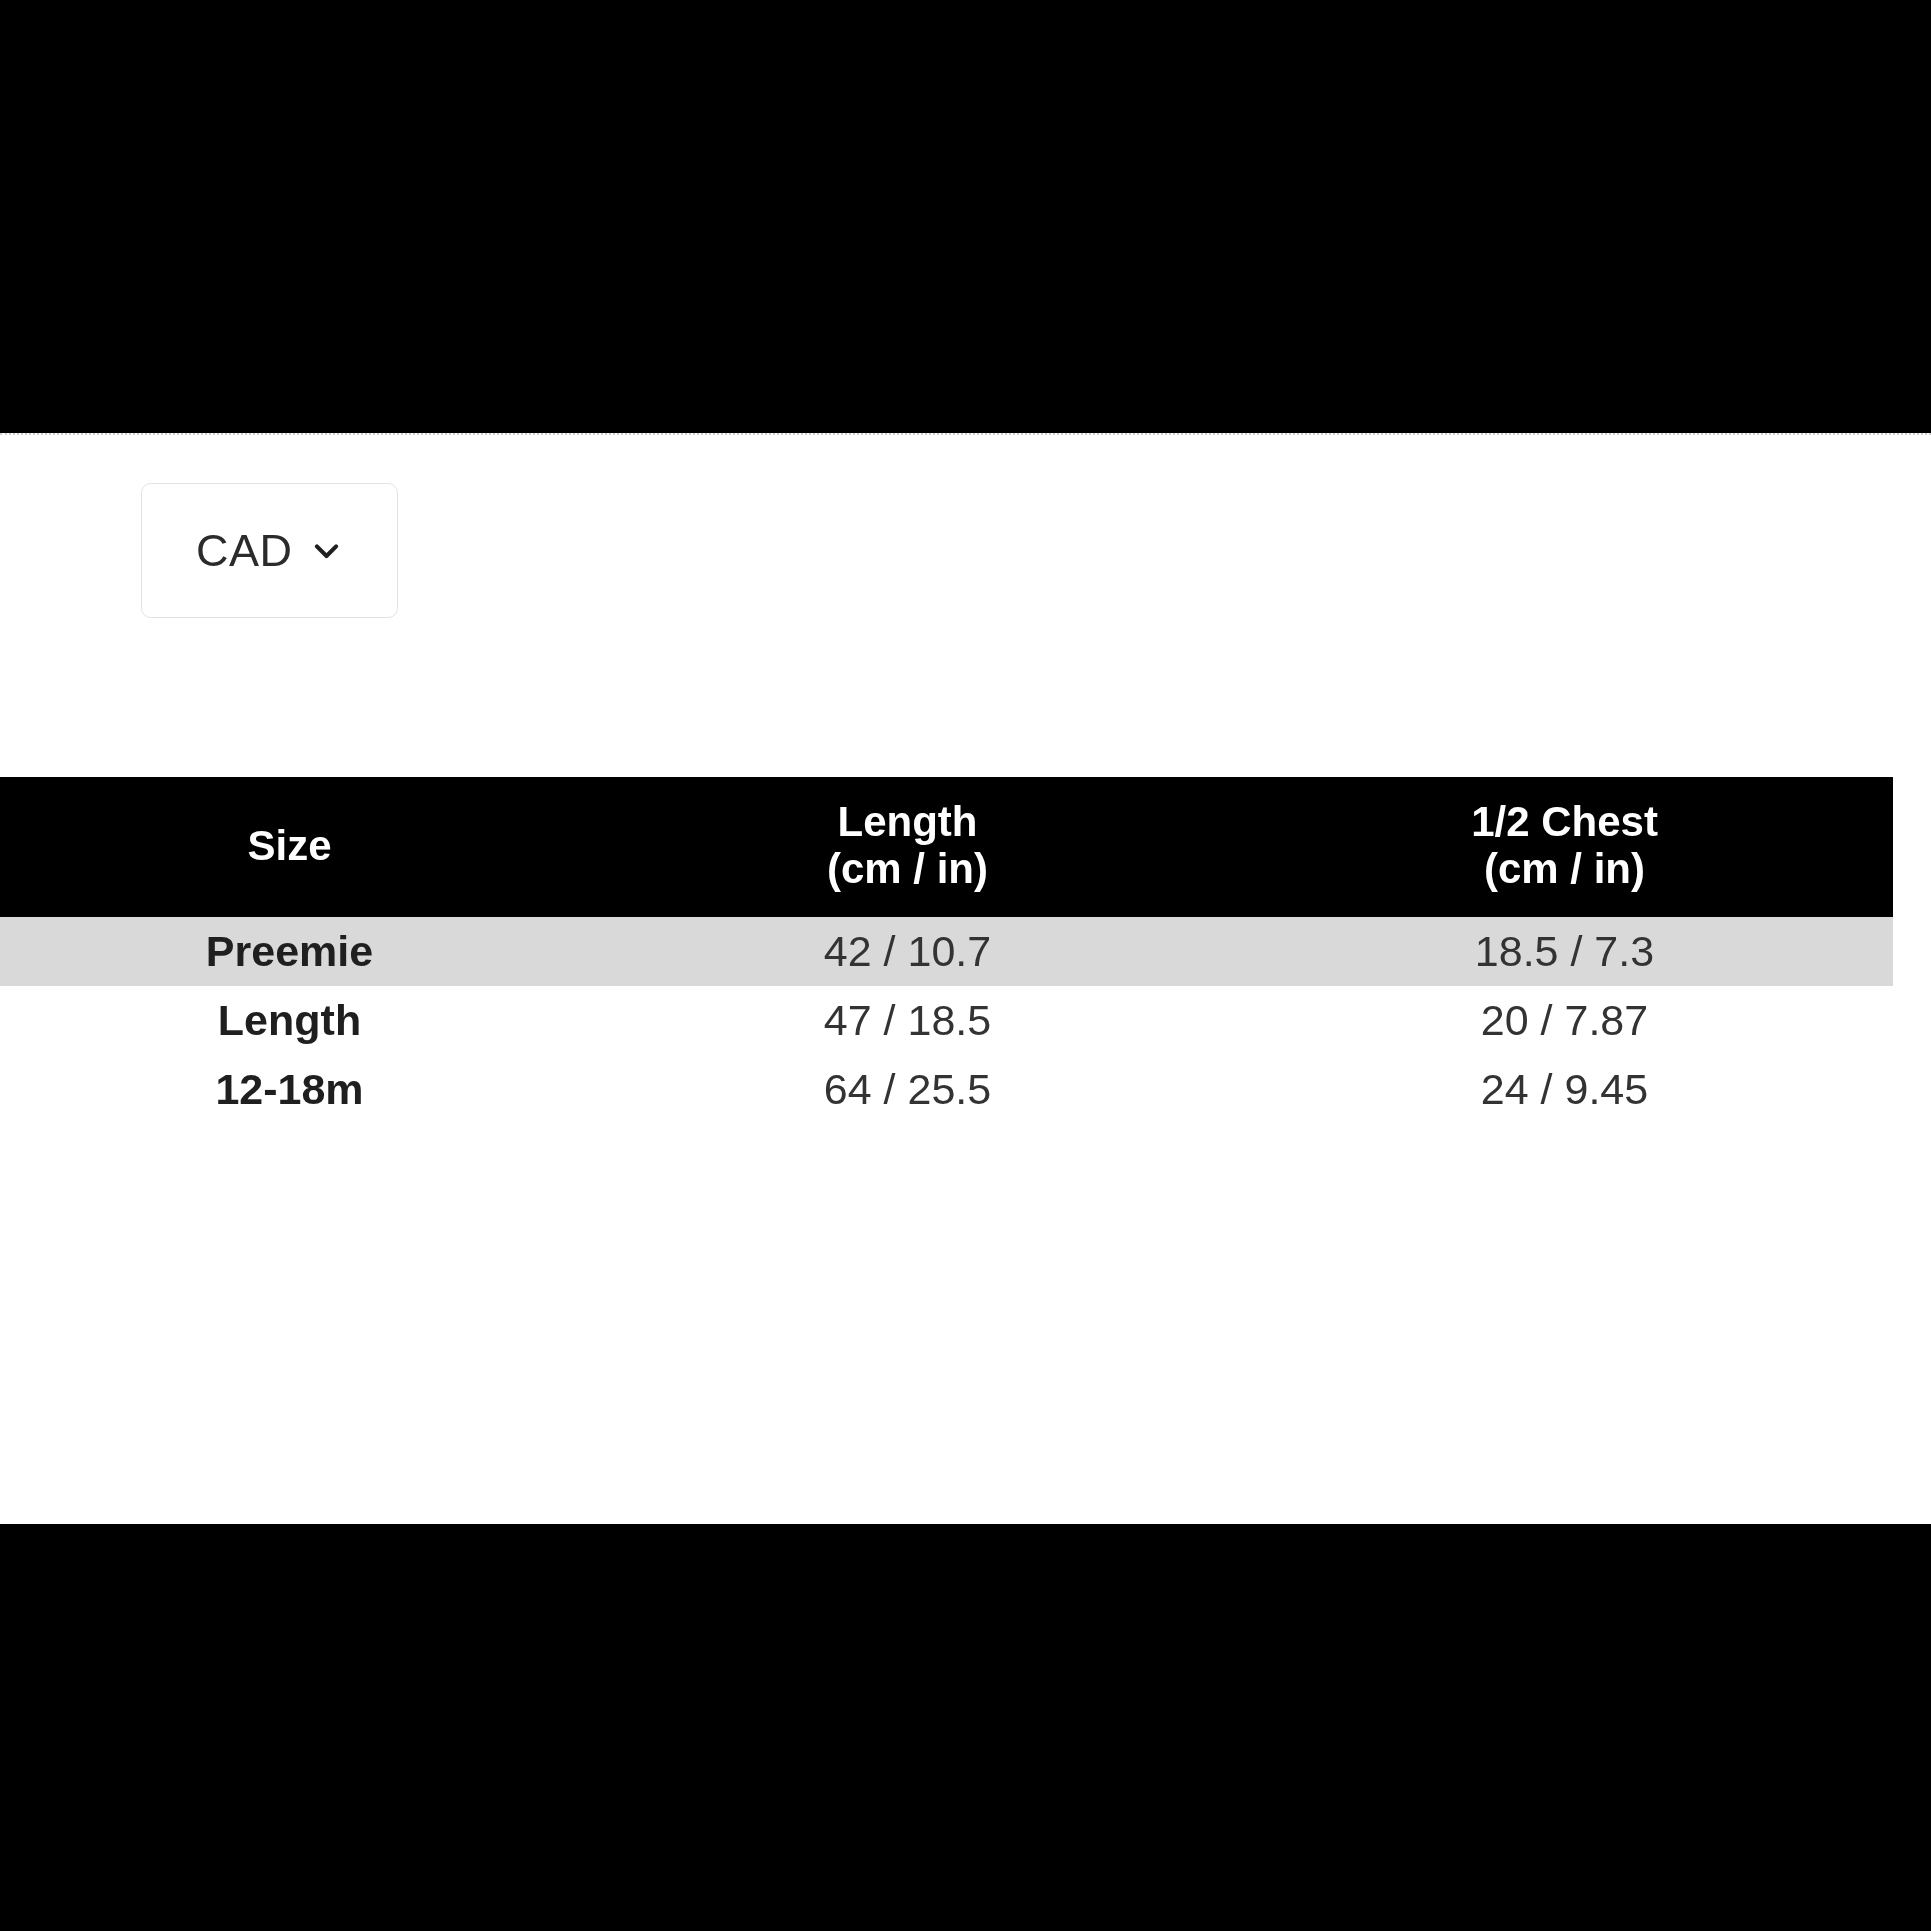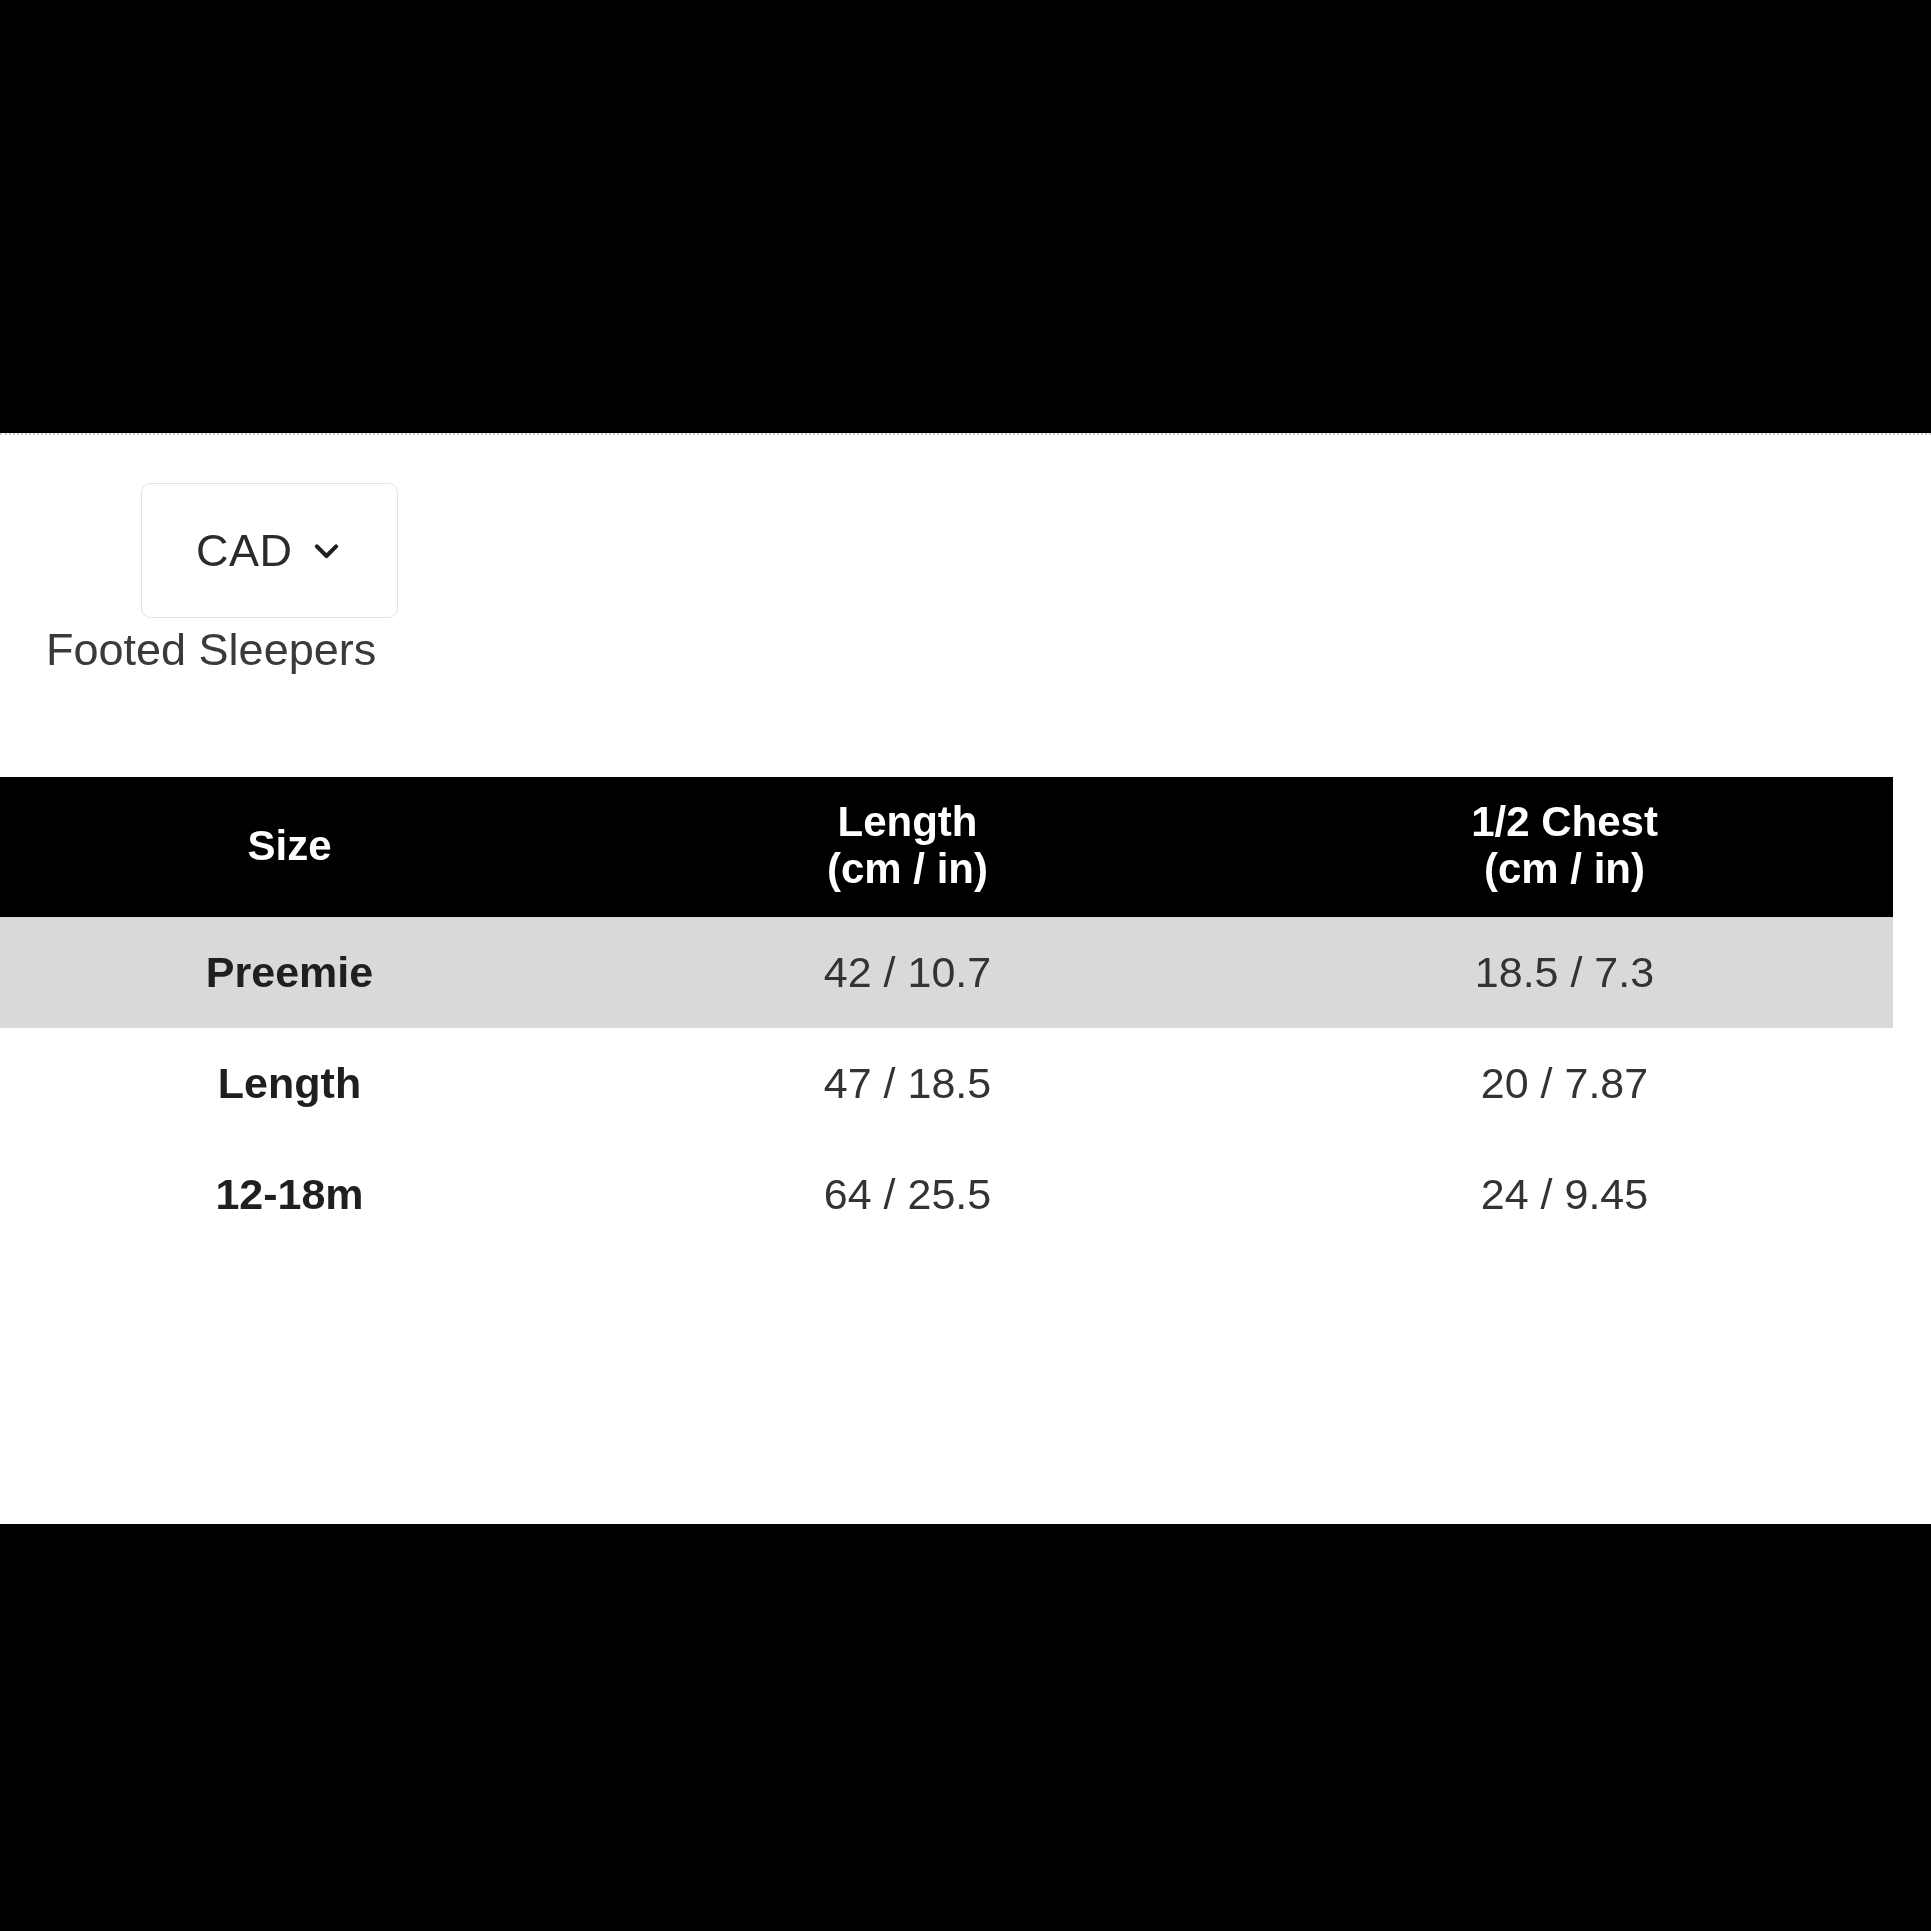--- a/index.html
+++ b/index.html
@@ -97,21 +97,21 @@
     margin-left: 40px;
   }
 
   .size-table th .l1 { display: block; }
   .size-table th .l2 { display: block; }
 
   .size-table td {
     font-size: 43px;
     color: #333333;
     text-align: center;
-    padding: 31px 0;
+    padding: 10px 0;
     height: 41px;
   }
 
   .size-table td.size-cell {
     font-weight: bold;
     color: #1f1f1f;
   }
 
   .size-table tbody tr.odd td {
     background: #d9d9d9;
@@ -135,21 +135,20 @@
 
     <div class="currency-select">
       <span class="label">CAD</span>
       <span class="chevron">
         <svg width="33" height="33" viewBox="0 0 24 24" fill="none" stroke="#1f1f1f" stroke-width="3" stroke-linecap="round" stroke-linejoin="round">
           <polyline points="5,9 12,16 19,9"></polyline>
         </svg>
       </span>
     </div>
 
-    <div class="subtitle">Footed Sleepers</div>
 
     <table class="size-table">
       <colgroup>
         <col class="col-size">
         <col class="col-length">
         <col class="col-chest">
       </colgroup>
       <thead>
         <tr>
           <th>

